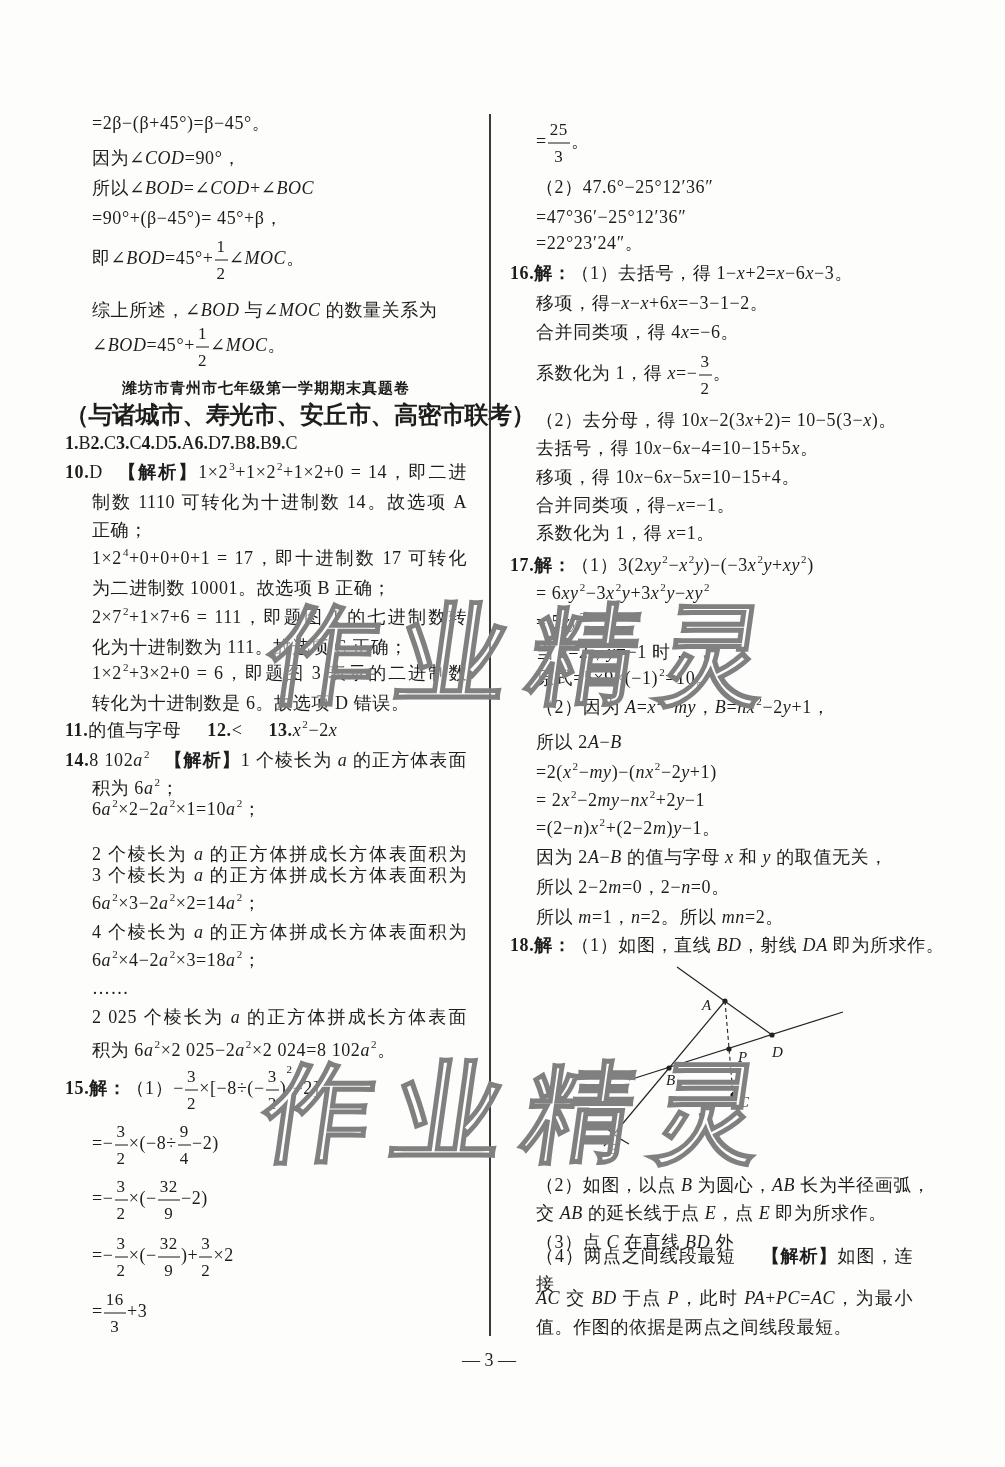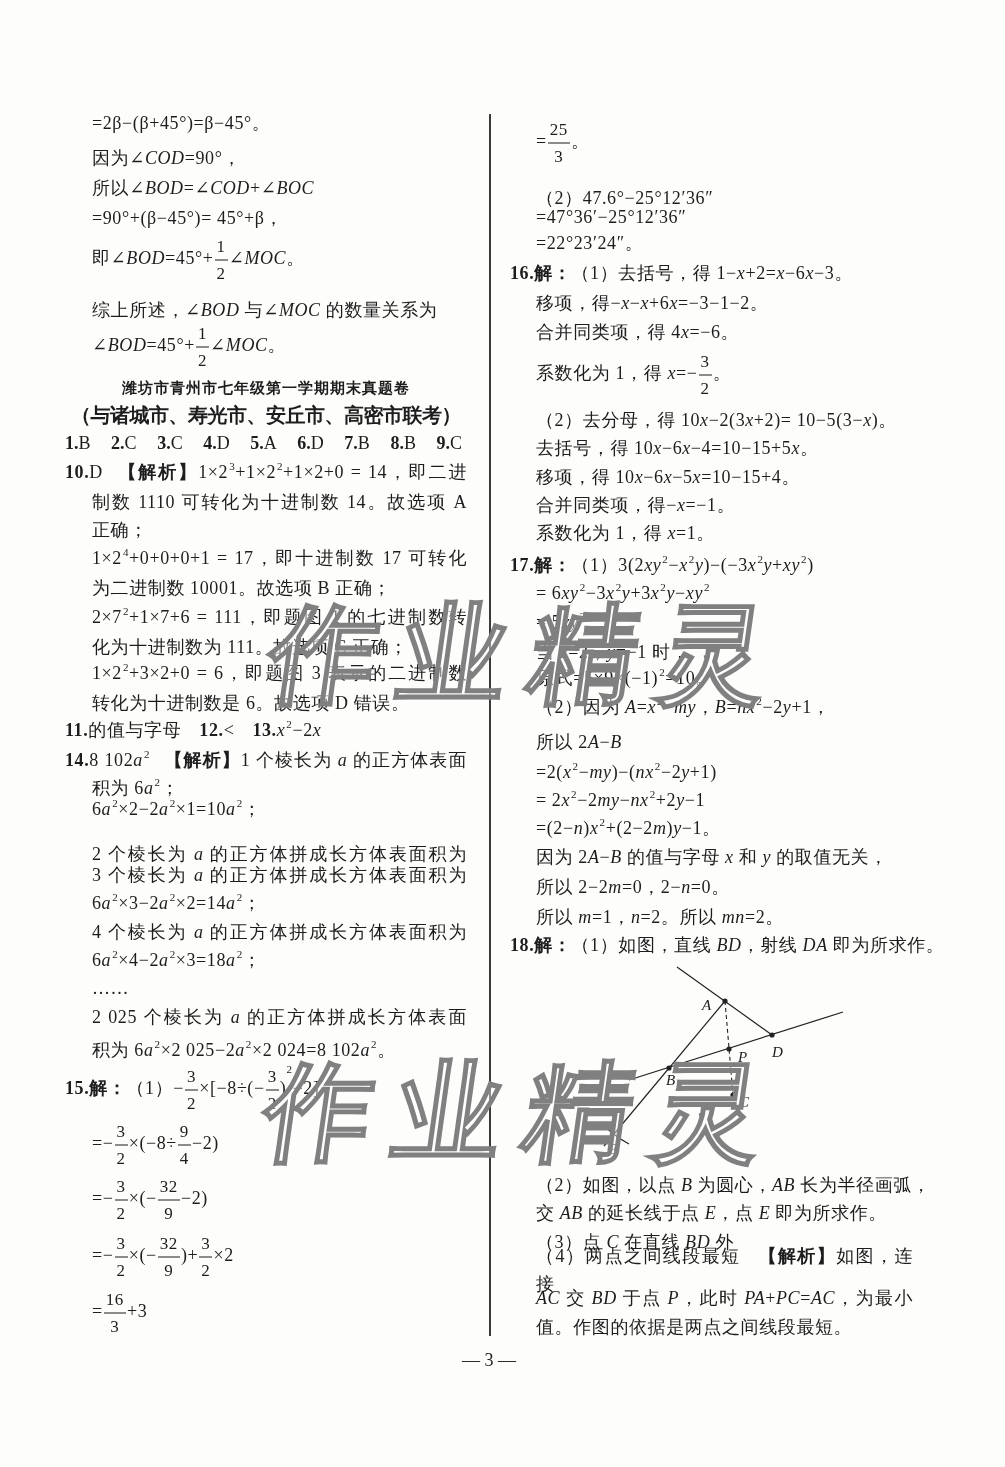--- a/index.html
+++ b/index.html
@@ -16,36 +16,36 @@
   .lind { left:92px; }
   .rnum { left:510px; }
   .rind { left:536px; }
   .j { white-space:normal; text-align:justify; text-align-last:justify; }
   .jln { width:402px; }
   .jli { width:375px; }
   .jri { width:377px; }
   .i { font-style:italic; }
   .b { font-weight:bold; }
   .ml { margin-left:14px; }
-  .ml2 { margin-left:18px; }
+  .ml2 { margin-left:26px; }
   .sup { font-size:11px; position:relative; top:-8px; line-height:0; margin-left:1px; }
   .sup-hi { font-size:11px; position:relative; top:-22px; line-height:0; }
   .frac { display:inline-block; vertical-align:middle; text-align:center; font-size:17px; margin:0 1px; line-height:normal; }
   .frac .n { display:block; line-height:22px; padding:0 2px 2px 2px; }
   .frac .d { display:block; line-height:22px; padding:2px 2px 0 2px; border-top:1px solid #1d1d1d; }
   .title {
     position:absolute; left:65px; width:402px; text-align:center;
     transform:translateY(-50%); font-weight:bold; white-space:nowrap;
     font-family:"DejaVu Sans","Liberation Sans",sans-serif; line-height:28px;
   }
   .t1 { font-size:15px; letter-spacing:1px; }
-  .t2 { font-size:20px; letter-spacing:-0.5px; }
+  .t2 { font-size:24px; letter-spacing:-0.5px; }
   .answers {
     position:absolute; left:65px; width:397px; transform:translateY(-50%);
-    display:flex; justify-content:space-between; line-height:28px;
+    display:flex; line-height:28px;
   }
   .divider { position:absolute; left:489px; top:114px; width:1.5px; height:1222px; background:#3a3a3a; }
   .pgnum { position:absolute; left:389px; width:200px; top:1360px; transform:translateY(-50%); text-align:center; font-size:18px; }
   .fig { position:absolute; left:590px; top:960px; width:300px; height:200px; overflow:visible; }
   .fig text { font-family:"Liberation Serif","DejaVu Serif",serif; font-style:italic; font-size:15px; fill:#1d1d1d; }
   .wm {
     position:absolute; font-size:108px; font-weight:bold; letter-spacing:22px; line-height:1;
     color:rgba(255,255,255,0.42); -webkit-text-stroke:1.6px #808080;
     font-family:"DejaVu Sans","Liberation Sans",sans-serif;
     transform:skewX(-8deg); white-space:nowrap; pointer-events:none; z-index:5;
@@ -184,21 +184,21 @@
     </div>
   </div>
 
   <div class="divider"></div>
 
   <div>
 
     <div class="ln rind" style="top:143px">
       <span>=</span><span class="frac"><span class="n">25</span><span class="d">3</span></span><span>。</span>
     </div>
-    <div class="ln rind" style="top:198px">
+    <div class="ln rind" style="top:187px">
       <span>（2）47.6°−25°12′36″</span>
     </div>
     <div class="ln rind" style="top:217px">
       <span>=47°36′−25°12′36″</span>
     </div>
     <div class="ln rind" style="top:243px">
       <span>=22°23′24″。</span>
     </div>
 
     <div class="ln rnum" style="top:273px">

